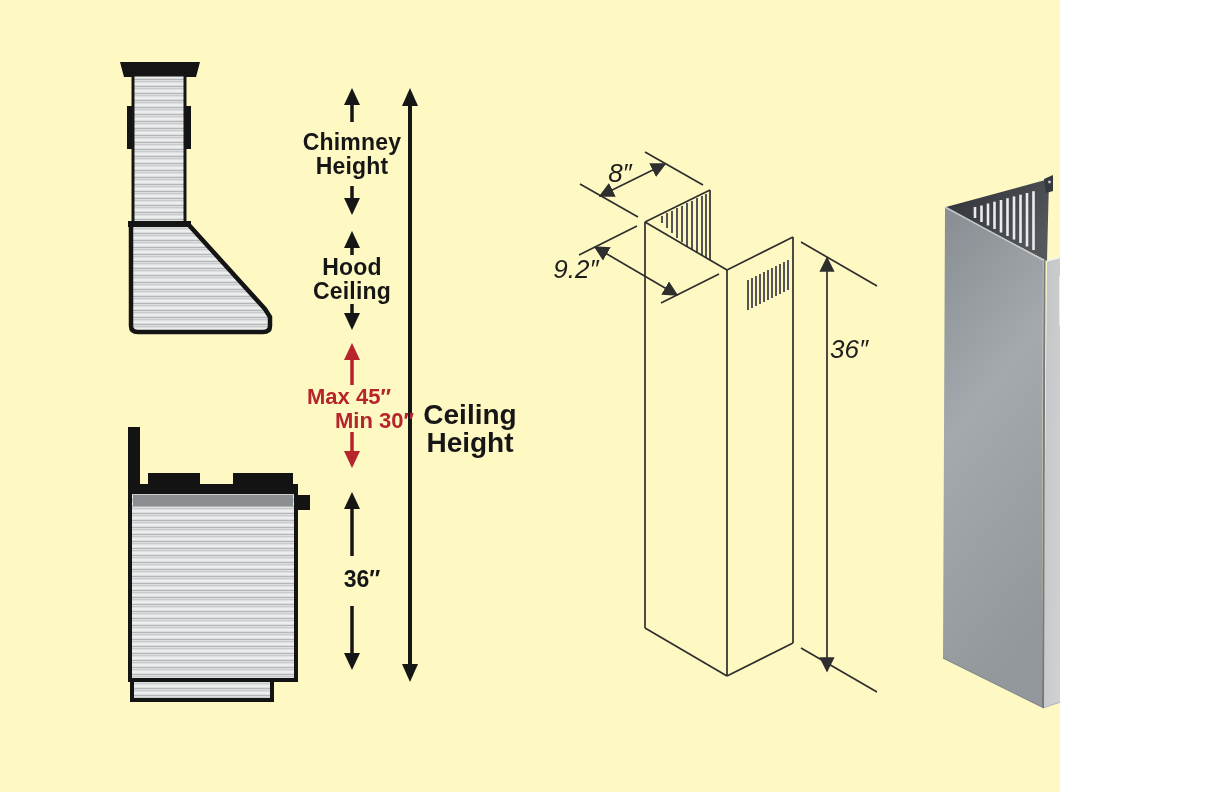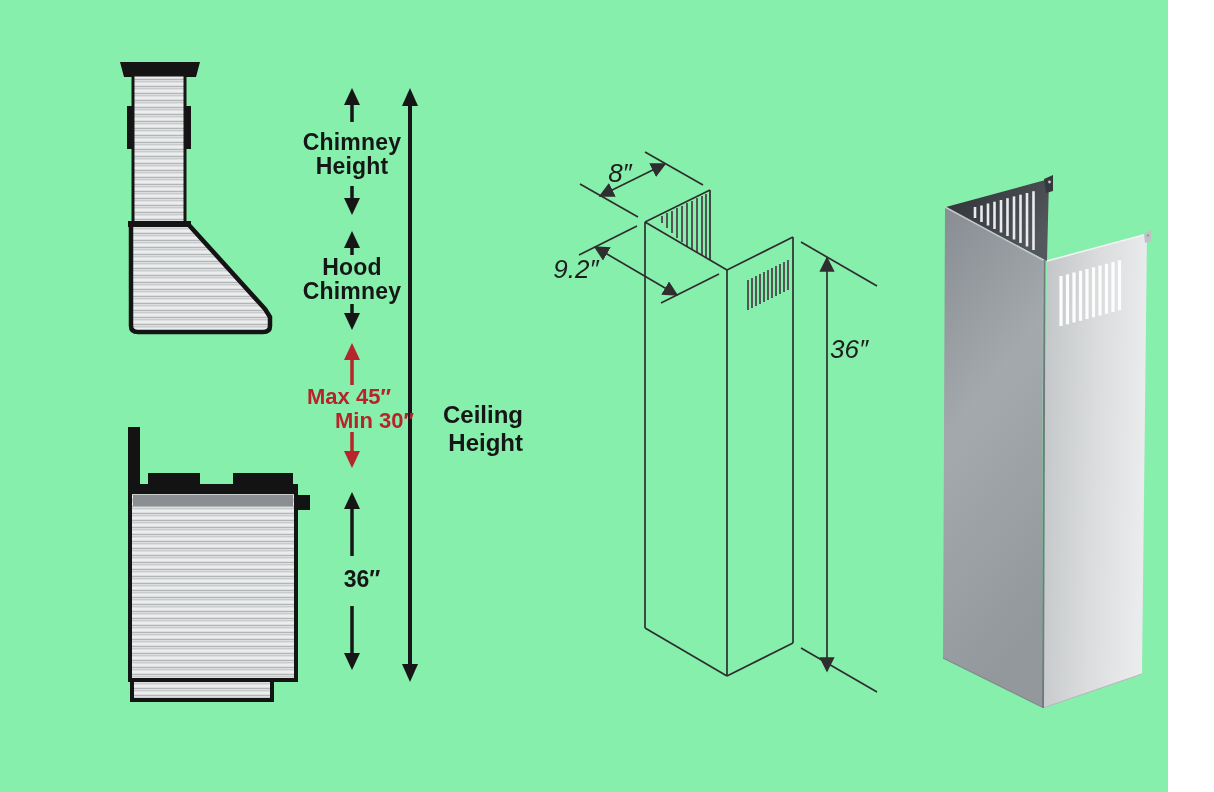--- a/index.html
+++ b/index.html
@@ -1,24 +1,24 @@
 <!DOCTYPE html>
 <html><head>
 <meta charset="utf-8">
 <style>
   html,body{margin:0;padding:0;background:#ffffff;}
-  .canvas{position:relative;width:1168px;height:792px;background:#86efac;overflow:hidden;
+  .canvas{position:relative;width:1060px;height:792px;background:#fef9c3;overflow:hidden;
           font-family:"Liberation Sans", sans-serif;}
   .abs{position:absolute;}
   .lbl{position:absolute;color:#161616;font-weight:bold;text-align:center;}
   .lbl-chimney{left:294px;top:130px;width:116px;font-size:23px;line-height:24px;letter-spacing:0.2px;}
   .lbl-hood{left:294px;top:255px;width:116px;font-size:23px;line-height:24px;letter-spacing:0.2px;}
   .lbl-max{left:284px;top:385px;width:130px;font-size:22px;line-height:23px;color:#b5252b;}
   .lbl-min{left:284px;top:409px;width:130px;font-size:22px;line-height:23px;color:#b5252b;text-align:right;}
-  .lbl-ceiling{left:417px;top:401px;width:106px;font-size:24px;line-height:28px;text-align:right;}
+  .lbl-ceiling{left:417px;top:401px;width:106px;font-size:28px;line-height:28px;text-align:center;}
   .lbl-36{left:322px;top:566px;width:80px;font-size:23px;}
   .dim{position:absolute;color:#1e1e1e;font-style:italic;font-weight:400;font-size:26px;text-align:center;}
   .dim-8{left:598px;top:158px;width:44px;}
   .dim-92{left:540px;top:254px;width:72px;}
   .dim-36{left:830px;top:334px;width:64px;text-align:left;}
   svg{display:block;}
 </style>
 </head>
 <body>
 
@@ -79,21 +79,21 @@
       <line x1="262" y1="551" x2="262" y2="600" stroke-width="3.5"></line>
     </g>
     <g stroke="#161616" fill="#161616">
       <polygon points="320,33 312,51 328,51" stroke="none"></polygon>
       <polygon points="320,627 312,609 328,609" stroke="none"></polygon>
       <line x1="320" y1="48" x2="320" y2="612" stroke-width="4"></line>
     </g>
   </svg>
 
   <div class="lbl lbl-chimney">Chimney Height</div>
-  <div class="lbl lbl-hood">Hood Chimney</div>
+  <div class="lbl lbl-hood">Hood Ceiling</div>
   <div class="lbl lbl-max">Max 45″</div>
   <div class="lbl lbl-min">Min 30″</div>
   <div class="lbl lbl-ceiling">Ceiling Height</div>
   <div class="lbl lbl-36">36″</div>
 
   <svg class="abs" style="left:540px;top:120px;" width="380" height="620" viewBox="0 0 380 620">
     <defs>
       <marker id="mh" viewBox="0 0 10 10" refX="9" refY="5" markerWidth="9" markerHeight="9" orient="auto-start-reverse">
         <path d="M0,0 L10,5 L0,10 z" fill="#2e2e2e"></path>
       </marker>

